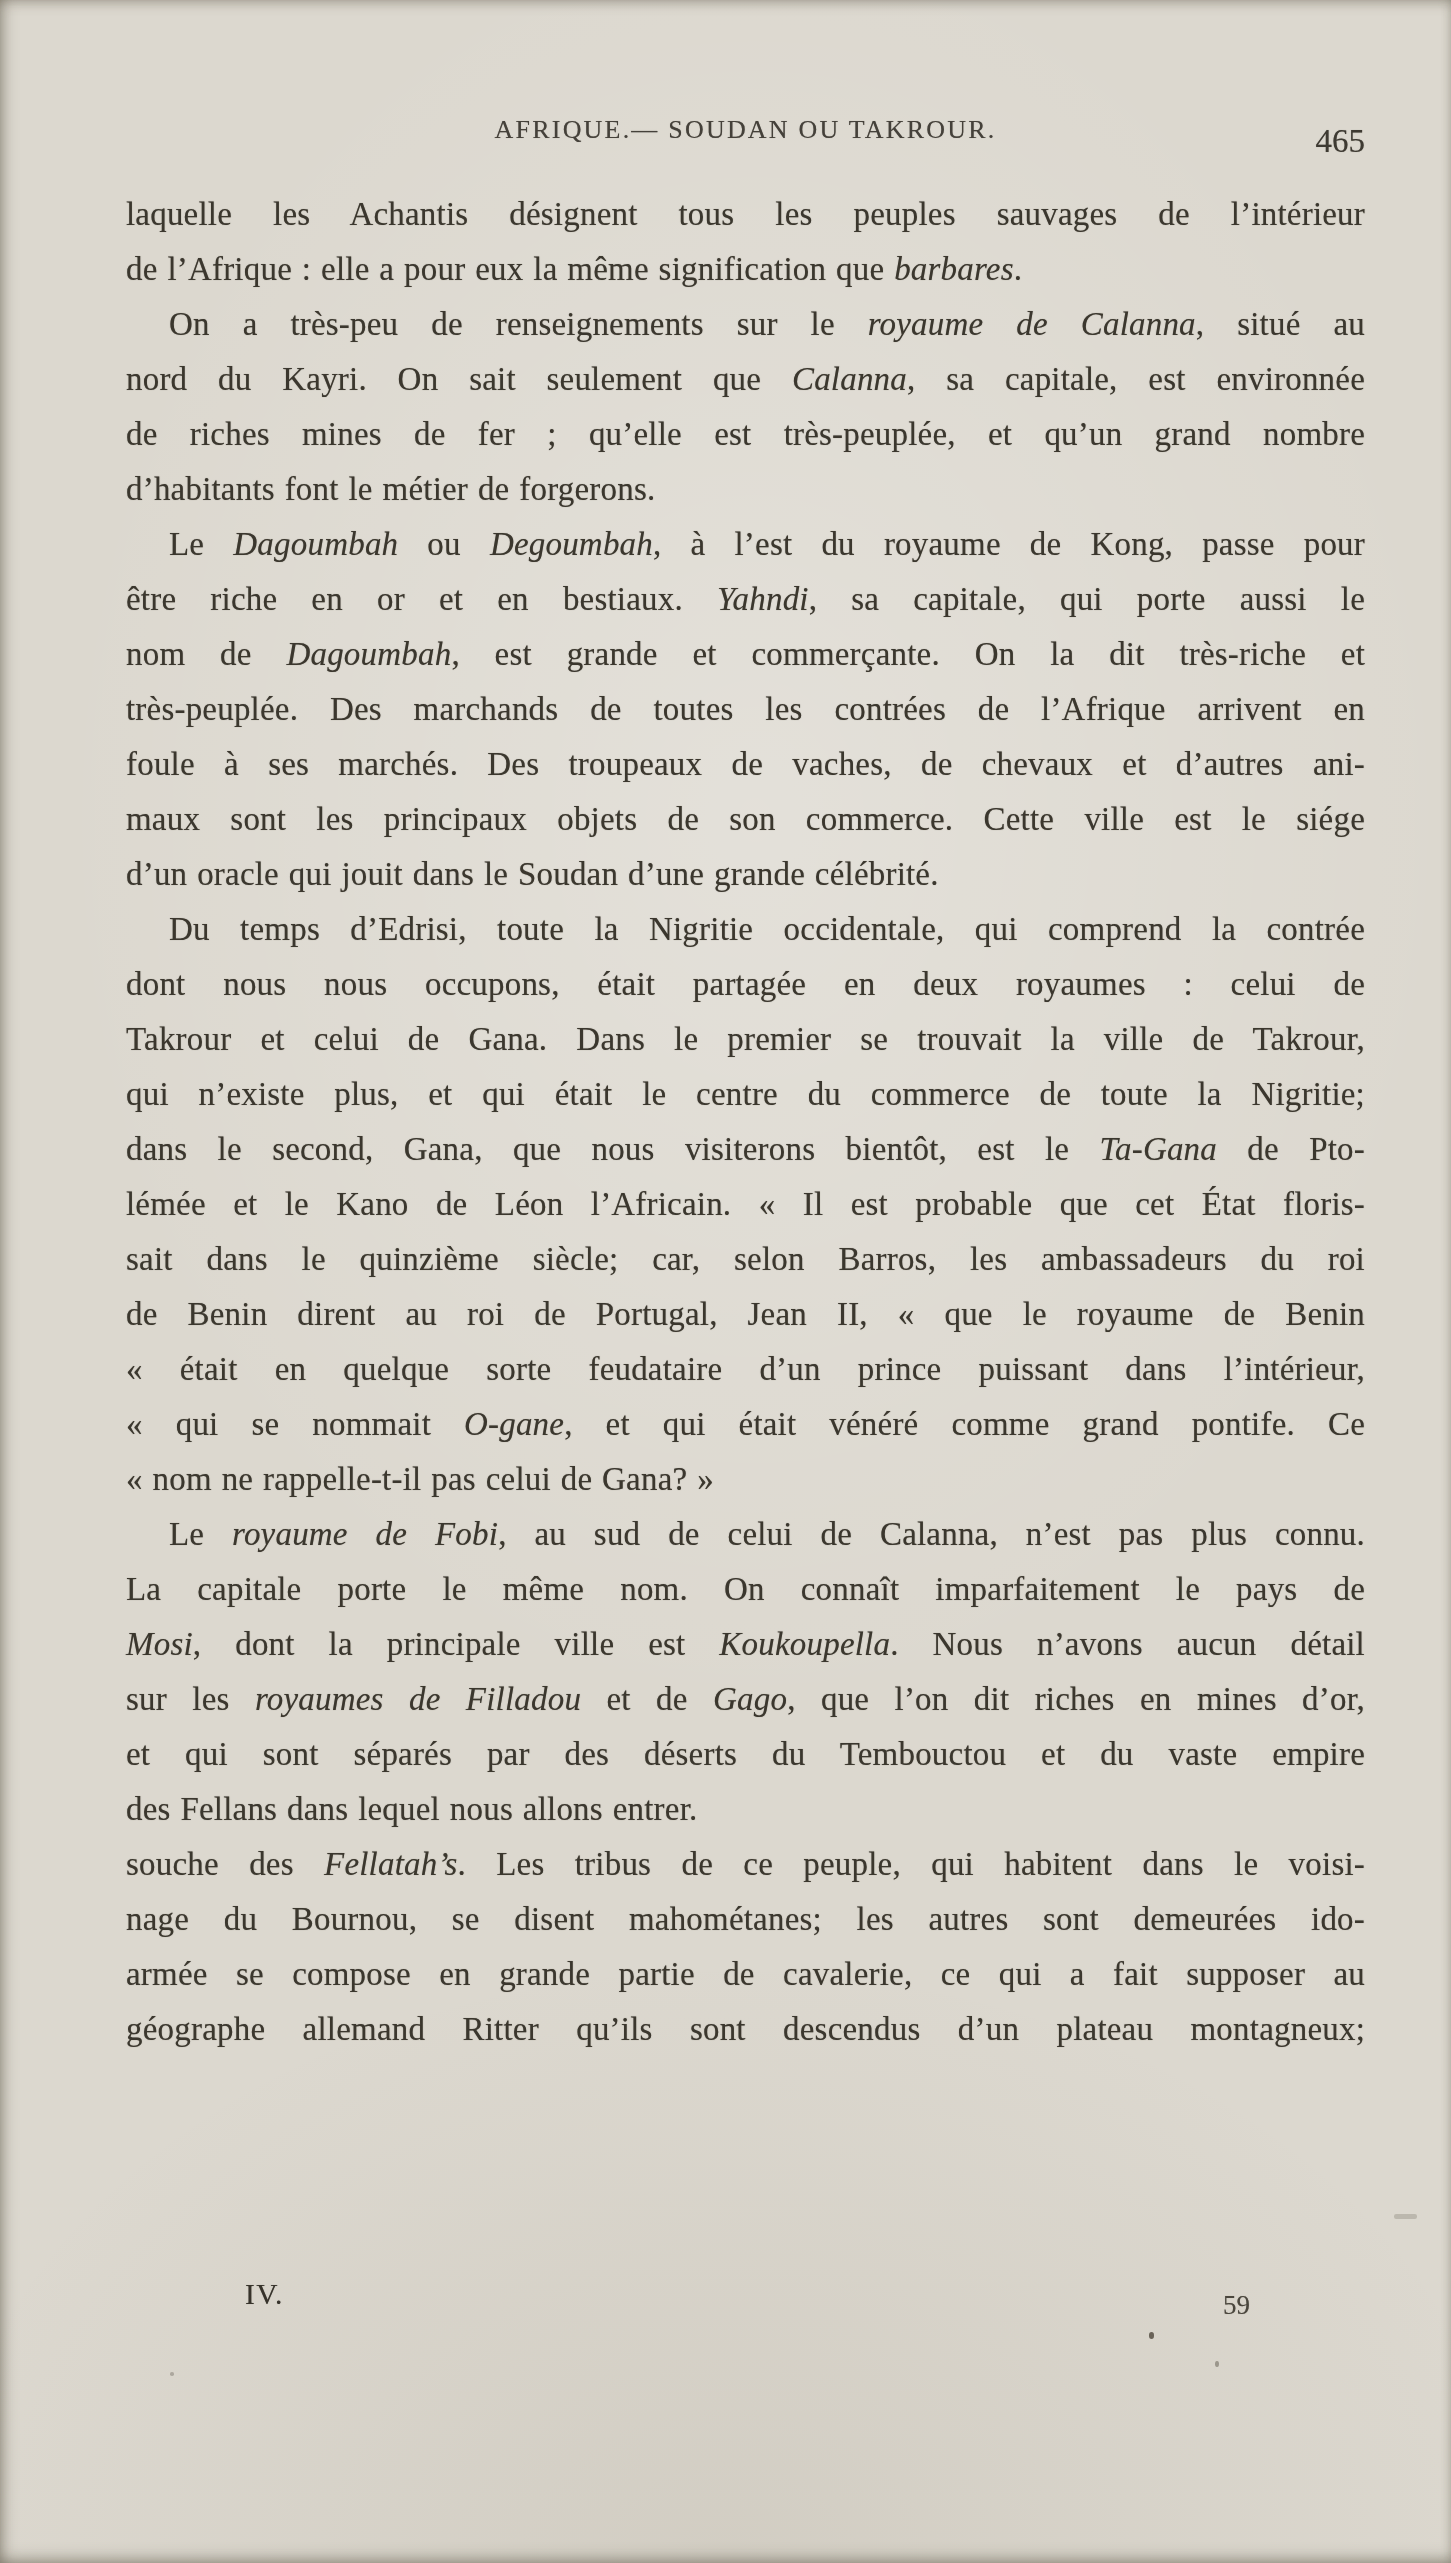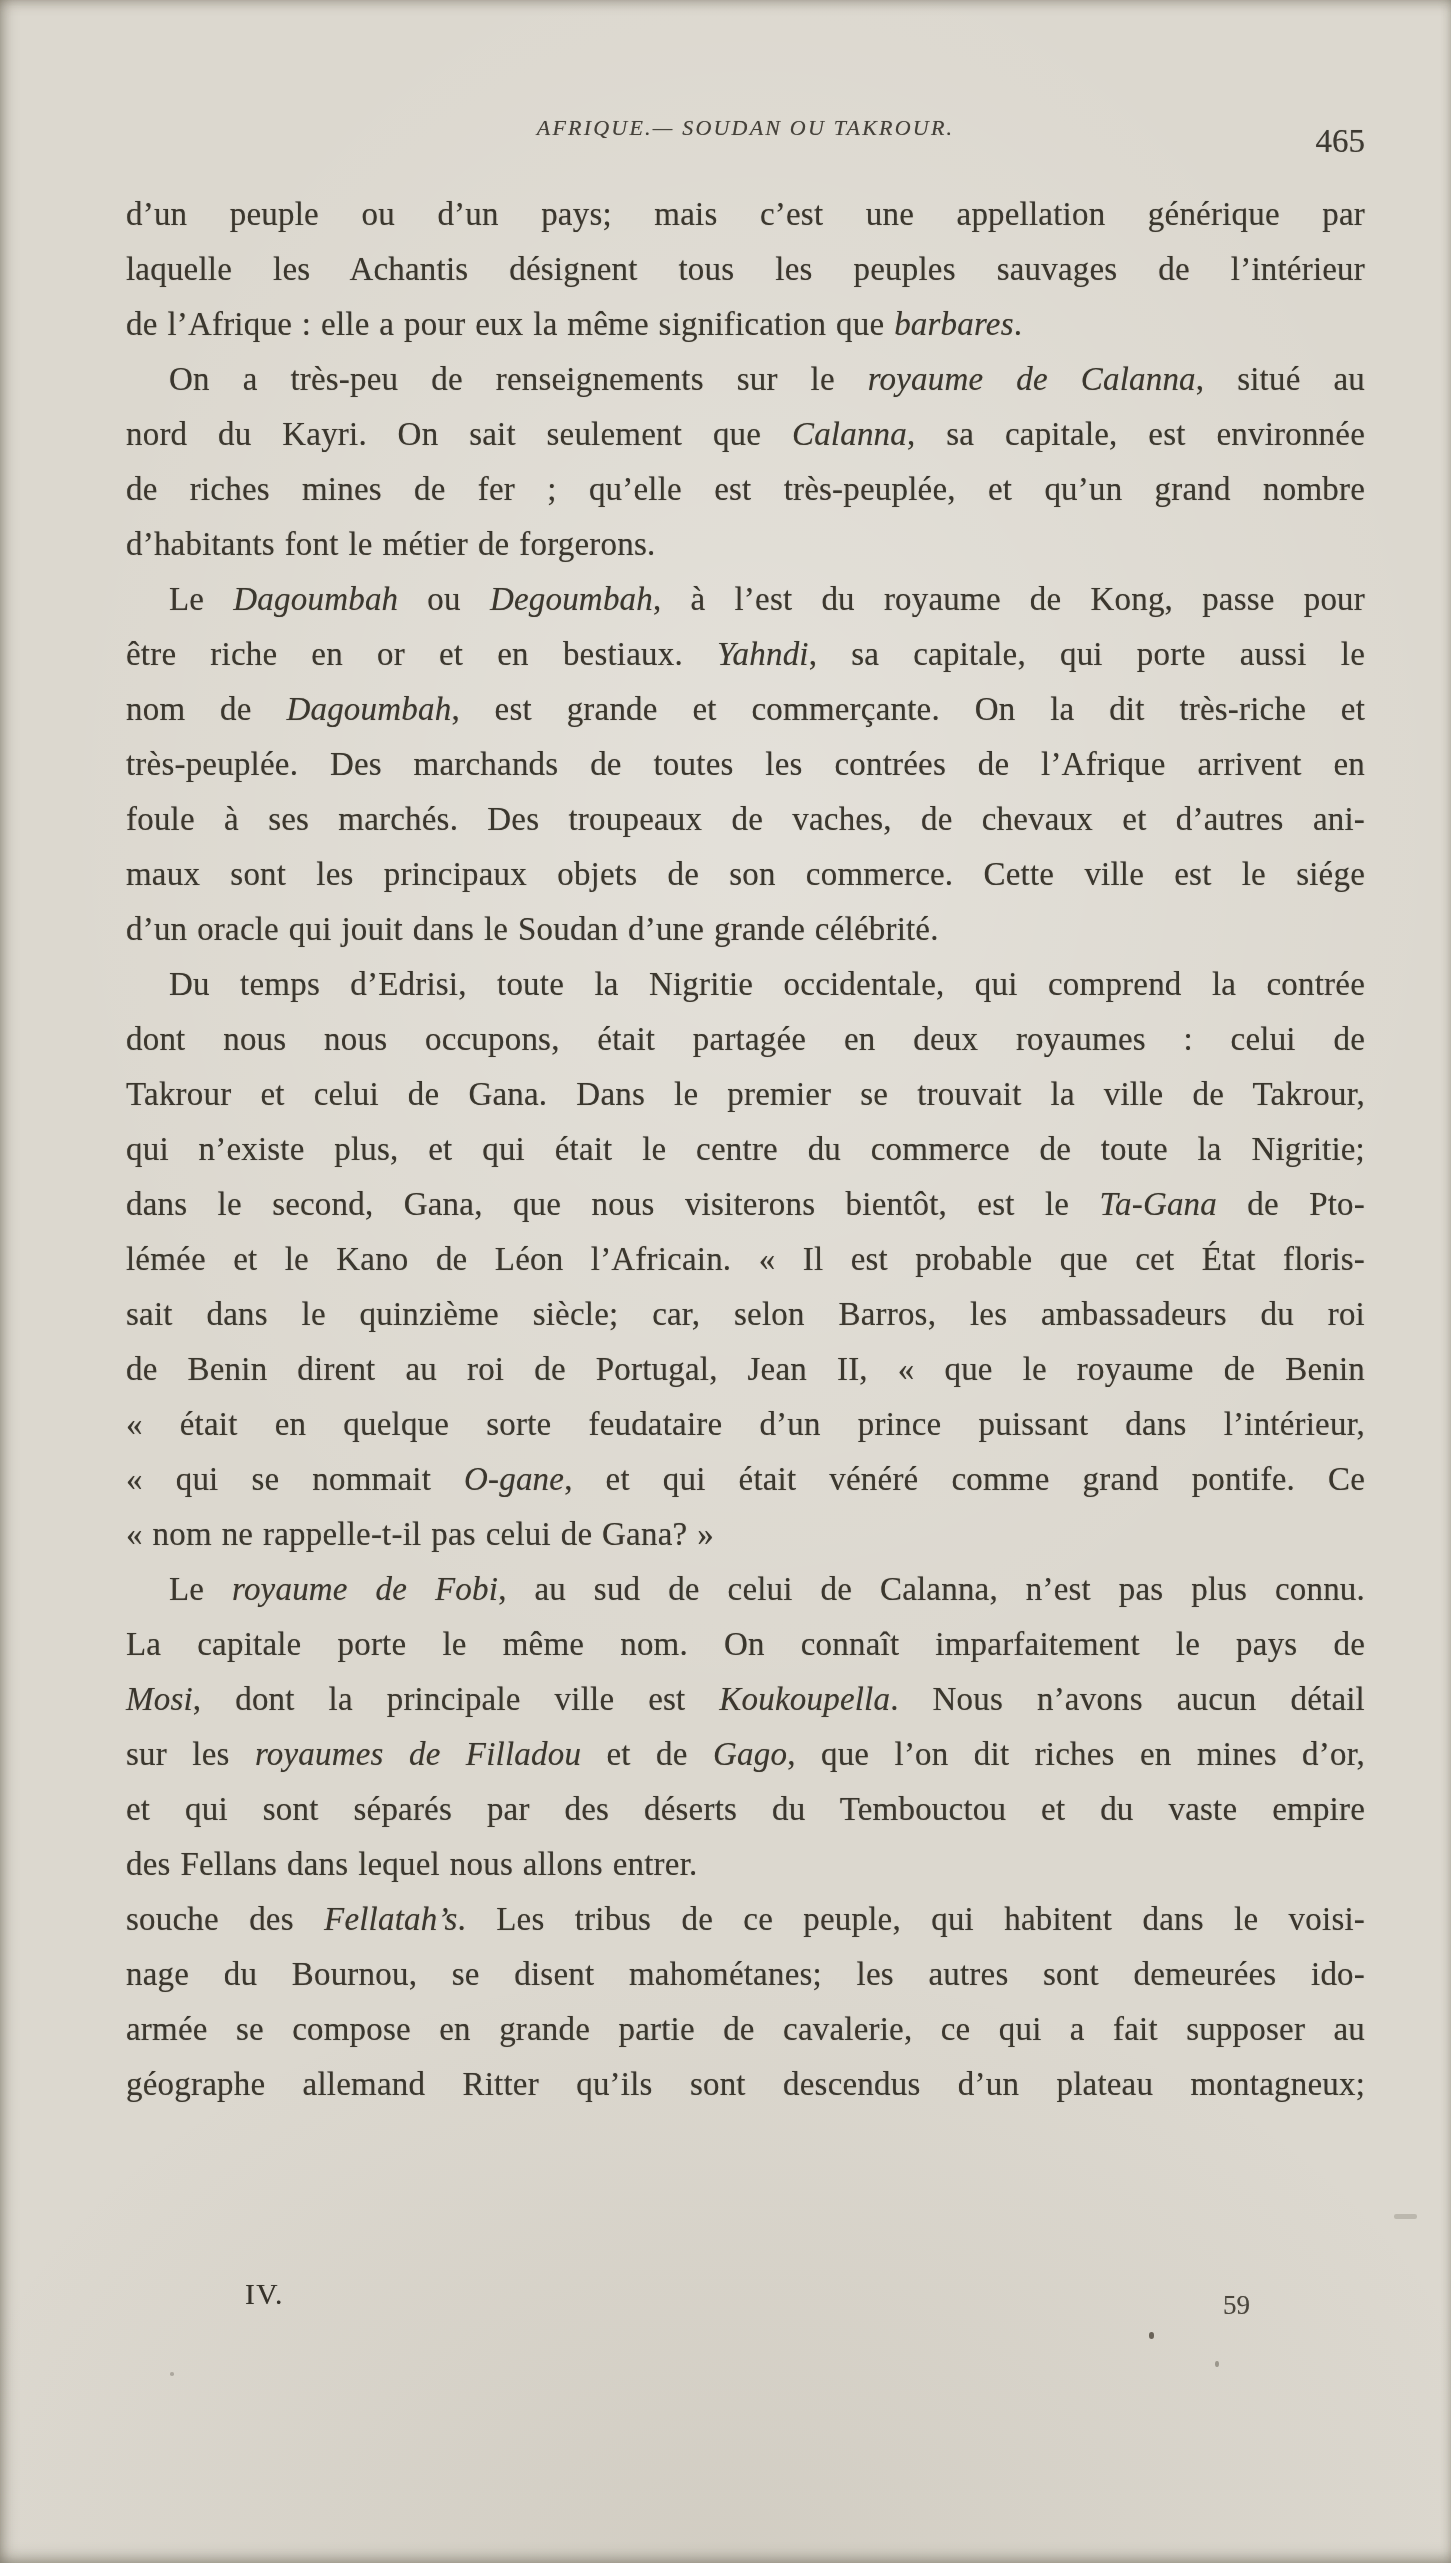--- a/index.html
+++ b/index.html
@@ -27,26 +27,25 @@
     top: 115px;
     width: 1239px;
   }
   .running-header {
     position: relative;
     height: 40px;
     text-align: center;
   }
   .running-title {
     display: inline-block;
-    font-size: 22px;
+    font-size: 26px;
     letter-spacing: 2.2px;
     color: #45413a;
     text-shadow: 0 0 0.7px rgba(69,65,58,0.55);
     white-space: nowrap;
-    font-style: italic;
   }
   .page-number {
     position: absolute;
     right: 0;
     top: 8px;
     font-size: 33px;
     color: #3e3a32;
     text-shadow: 0 0 0.7px rgba(62,58,50,0.5);
   }
   .page-body {
@@ -99,21 +98,20 @@
 
   <div class="text-block">
 
     <div class="running-header">
       <span class="running-title">AFRIQUE.— SOUDAN OU TAKROUR.</span>
       <span class="page-number">465</span>
     </div>
 
     <div class="page-body">
         <div class="para">
-          <div class="line"><span>d’un peuple ou d’un pays; mais c’est une appellation générique par</span></div>
           <div class="line"><span>laquelle les Achantis désignent tous les peuples sauvages de l’intérieur</span></div>
           <div class="line short"><span>de l’Afrique : elle a pour eux la même signification que </span><i>barbares</i><span>.</span></div>
         </div>
         <div class="para">
           <div class="line indent"><span>On a très-peu de renseignements sur le </span><i>royaume de Calanna</i><span>, situé au</span></div>
           <div class="line"><span>nord du Kayri. On sait seulement que </span><i>Calanna</i><span>, sa capitale, est environnée</span></div>
           <div class="line"><span>de riches mines de fer ; qu’elle est très-peuplée, et qu’un grand nombre</span></div>
           <div class="line short"><span>d’habitants font le métier de forgerons.</span></div>
         </div>
         <div class="para">

